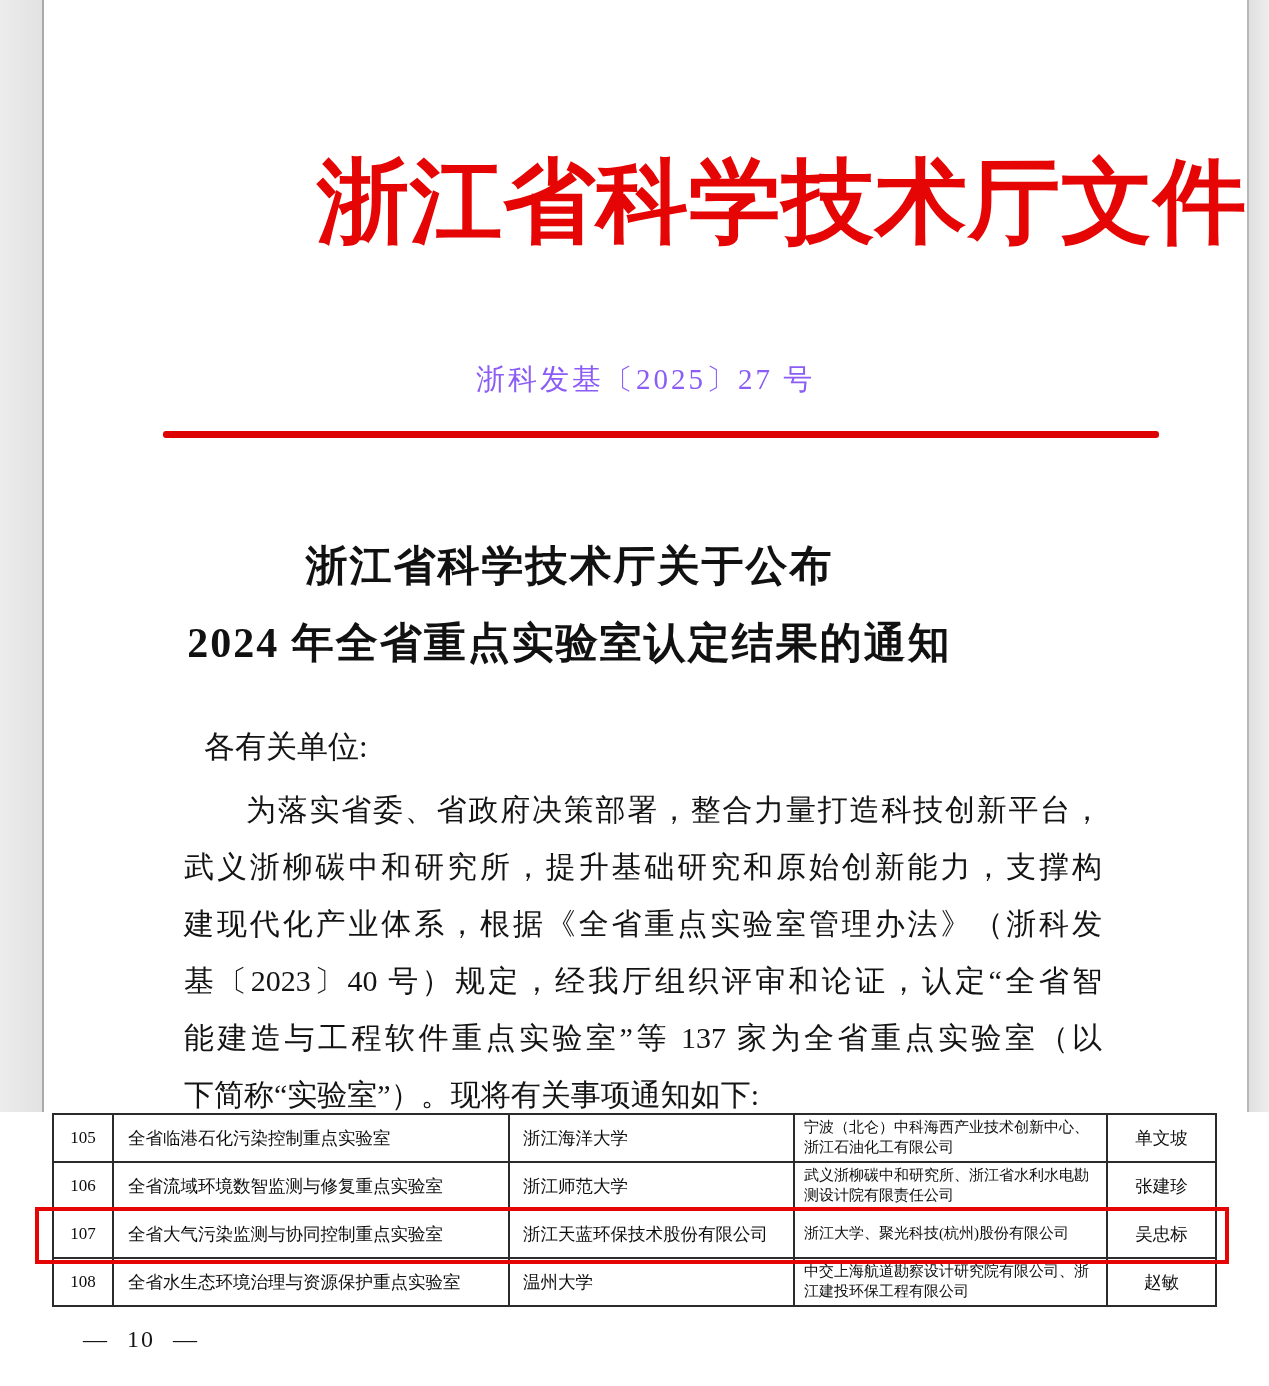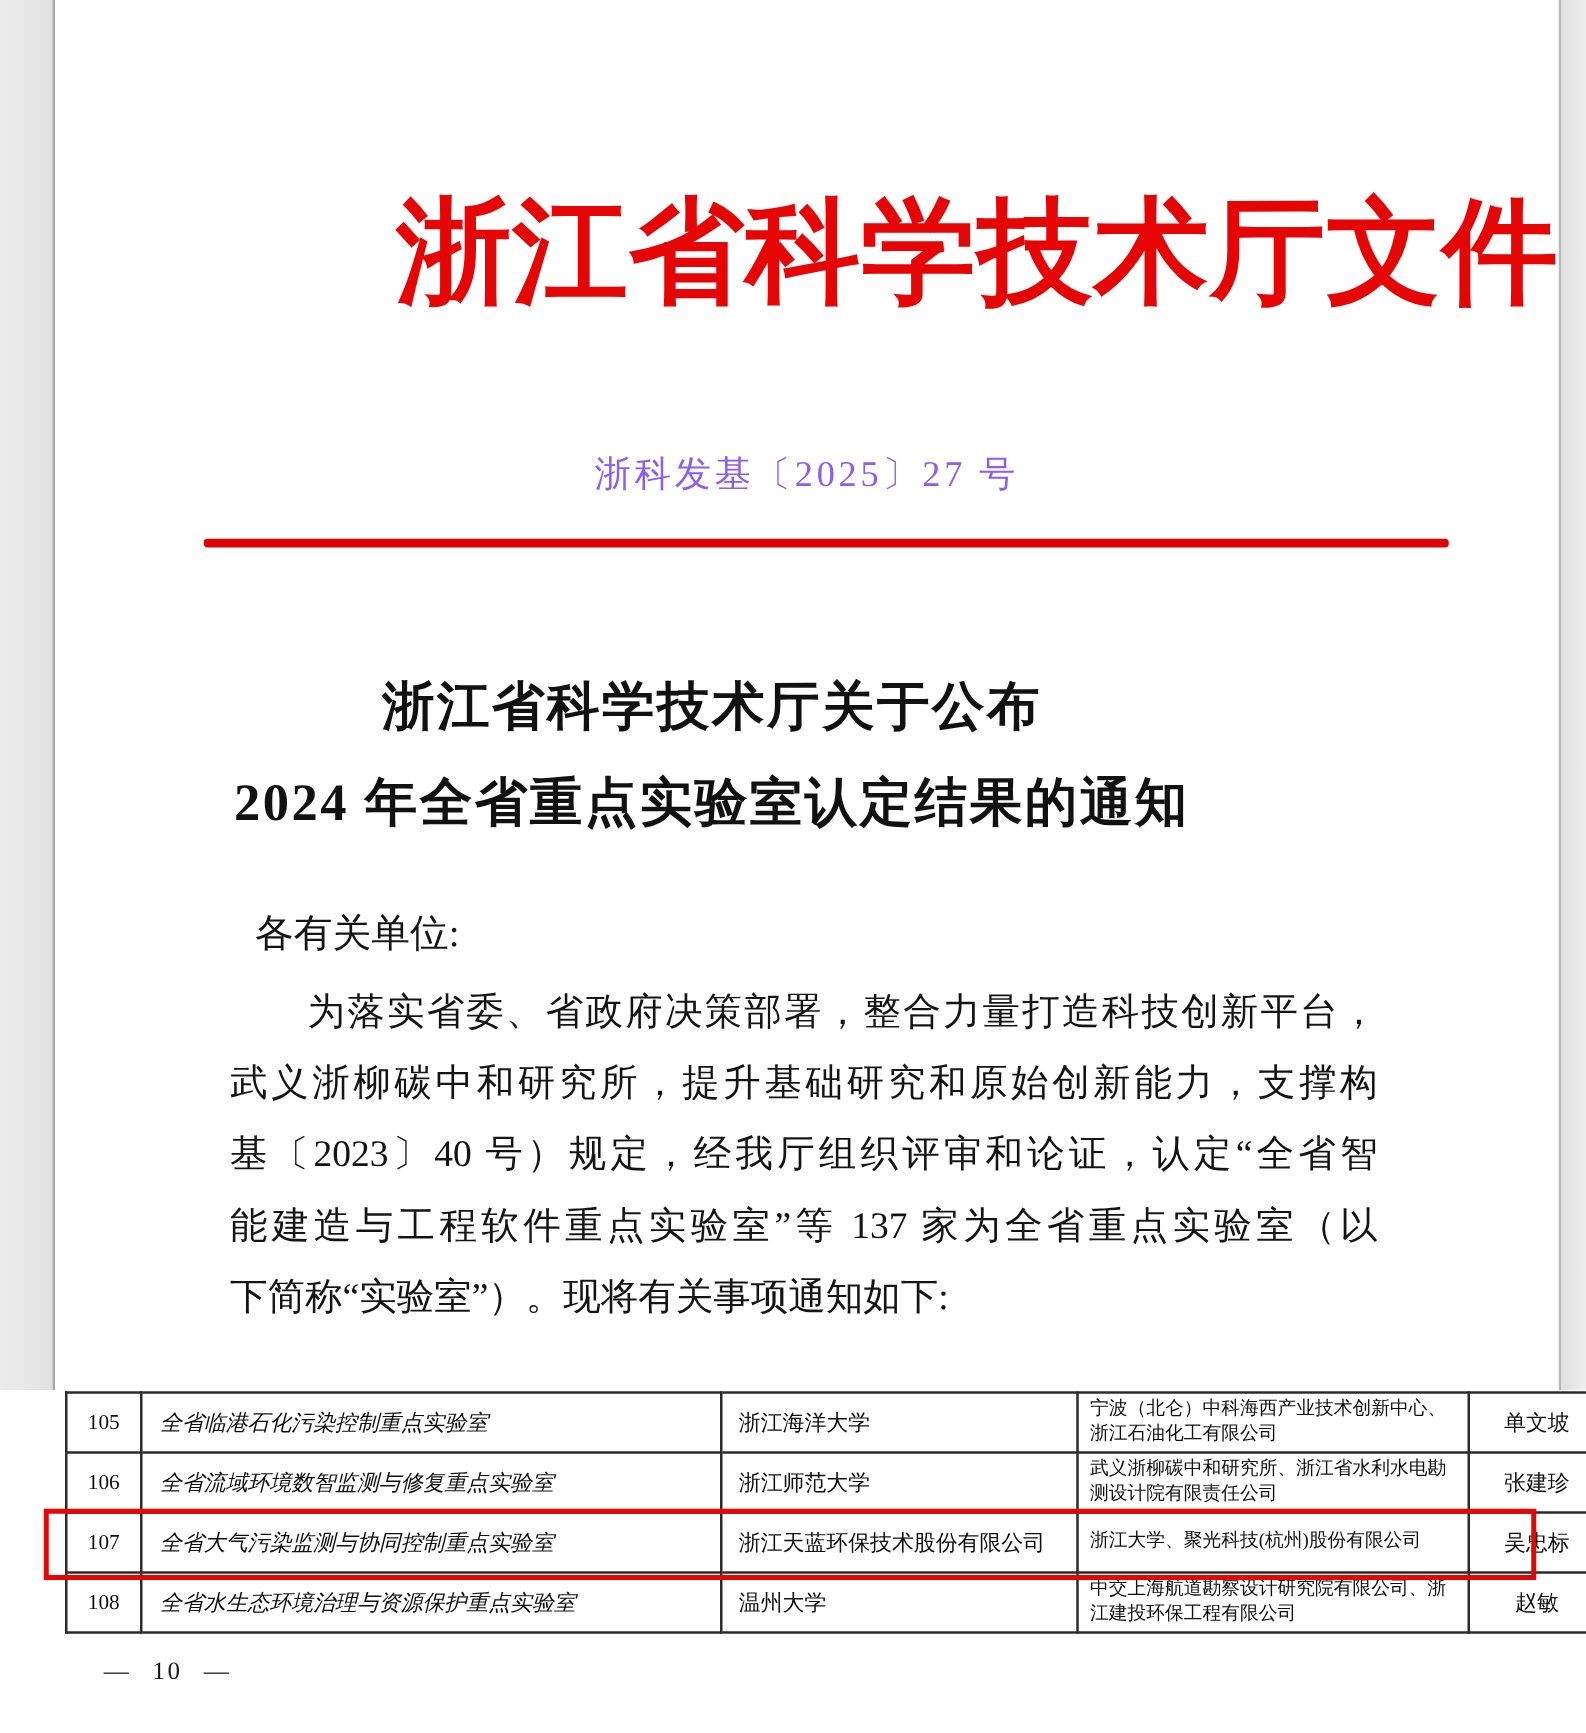--- a/index.html
+++ b/index.html
@@ -99,36 +99,36 @@
     font-size: 17.5px;
     color: #0d0d0d;
   }
   table.labs-table td {
     border: 2px solid #2b2b2b;
     vertical-align: middle;
     height: 48px;
     overflow: hidden;
   }
   td.col-no       { width: 60px;  text-align: center; font-size: 17px; }
-  td.col-lab      { width: 464px; padding: 2px 6px 2px 14px; font-style: italic; }
+  td.col-lab      { width: 396px; padding: 2px 6px 2px 14px; }
   td.col-host     { width: 285px; padding: 2px 4px 2px 13px; font-family: Liberation Serif, serif; }
   td.col-partners { width: 313px; padding: 3px 6px 3px 9px; line-height: 1.32; font-size: 15px; }
   td.col-director { width: 109px; text-align: center; }
 
   .highlight-box {
     position: absolute; left: 35px; top: 95px;
     width: 1194px; height: 57px;
     border: 4px solid #e60505;
     pointer-events: none;
     z-index: 5;
   }
 
   .page-number {
     position: absolute; left: 83px; top: 214px;
-    font-size: 20px;
+    font-size: 24px;
     letter-spacing: 2px;
     word-spacing: 10px;
     color: #161616;
     white-space: nowrap;
   }
 </style>
 </head>
 <body>
 
 <div class="scan-margin-left"></div>
@@ -143,20 +143,21 @@
 <div class="notice-title">
   <div>浙江省科学技术厅关于公布</div>
   <div>2024 年全省重点实验室认定结果的通知</div>
 </div>
 
 <div class="salutation">各有关单位:</div>
 
 <div class="body-text">
   <div class="body-line indent">为落实省委、省政府决策部署，整合力量打造科技创新平台，</div>
   <div class="body-line">武义浙柳碳中和研究所，提升基础研究和原始创新能力，支撑构</div>
+  <div class="body-line">建现代化产业体系，根据《全省重点实验室管理办法》（浙科发</div>
   <div class="body-line">基〔2023〕40 号）规定，经我厅组织评审和论证，认定“全省智</div>
   <div class="body-line">能建造与工程软件重点实验室”等 137 家为全省重点实验室（以</div>
   <div class="body-line last">下简称“实验室”）。现将有关事项通知如下:</div>
 </div>
 
 <div class="table-band">
   <table class="labs-table">
     <tbody id="labs-tbody">
         <tr>
     <td class="col-no">105</td>

